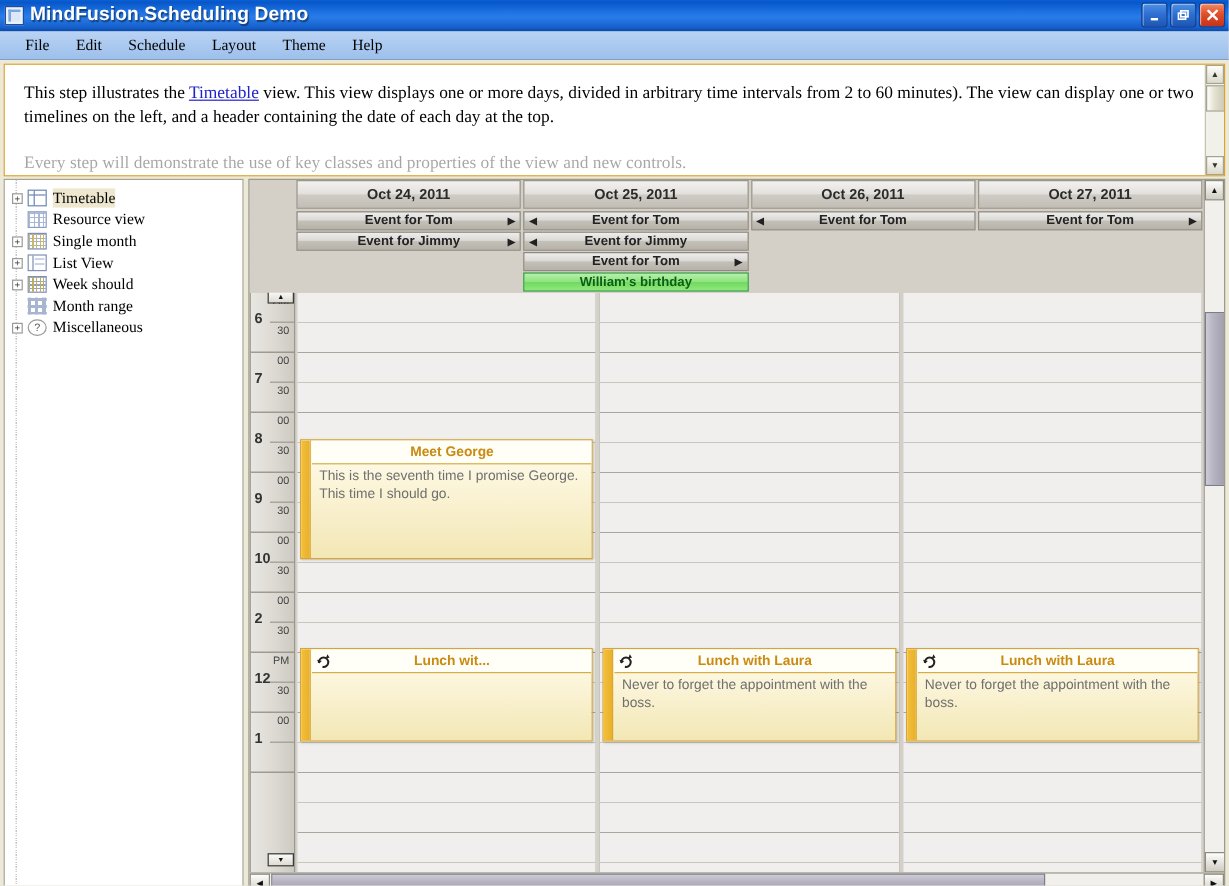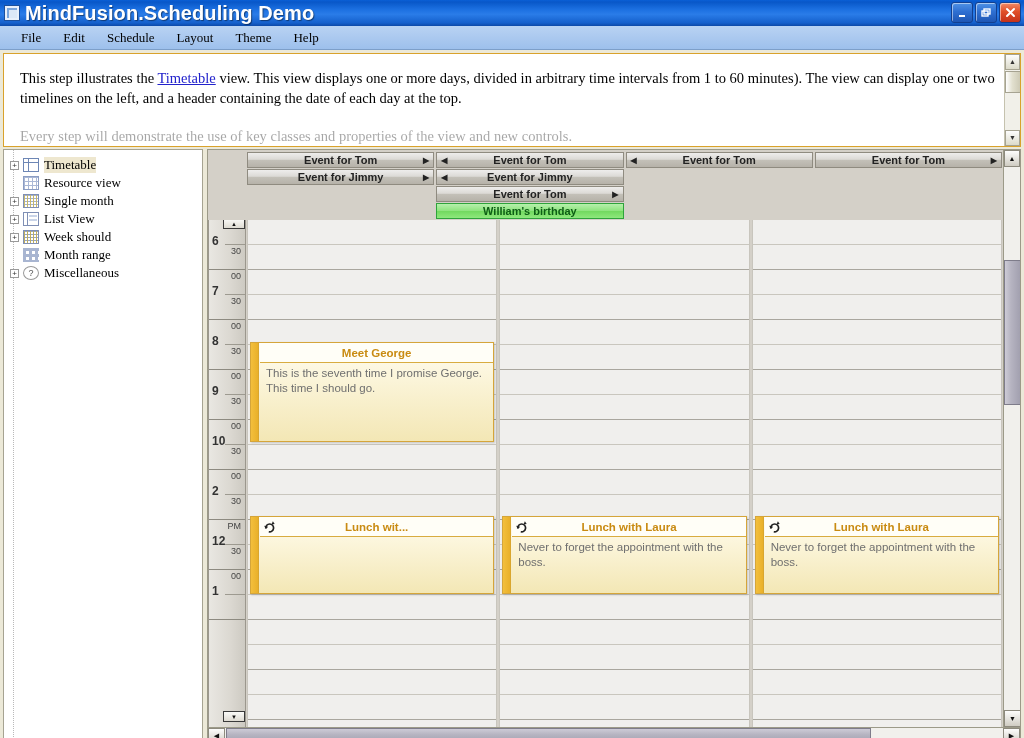--- a/index.html
+++ b/index.html
@@ -25,21 +25,21 @@
     position: relative;
   }
   #title-icon::before {
     content:""; position:absolute; left:2px; top:2px; right:2px; bottom:2px;
     background:
       linear-gradient(90deg, #7aa6dd 0 2px, transparent 2px 100%),
       linear-gradient(180deg, #7aa6dd 0 2px, transparent 2px 100%),
       #dce8f7;
   }
   #title-text {
-    color: #fff; font-weight: bold; font-size: 20px;
+    color: #fff; font-weight: bold; font-size: 16px;
     font-family: "Liberation Sans", sans-serif;
     text-shadow: 1px 1px 1px rgba(0,0,0,.45);
     letter-spacing: .1px;
   }
   #wincontrols { position: absolute; right: 3px; top: 2px; display: flex; gap: 2px; }
   .wbtn {
     width: 22px; height: 21px;
     border: 1px solid #123f8f;
     border-radius: 3px;
     display: flex; align-items: center; justify-content: center;
@@ -356,21 +356,21 @@
   <div class="menu-item">File</div>
   <div class="menu-item">Edit</div>
   <div class="menu-item">Schedule</div>
   <div class="menu-item">Layout</div>
   <div class="menu-item">Theme</div>
   <div class="menu-item">Help</div>
 </div>
 
 <div id="descwrap">
   <div id="desctext">
-    <span>This step illustrates the </span><a href="#">Timetable</a><span> view. This view displays one or more days, divided in arbitrary time intervals from 1 to 60 minutes). The view can display one or two timelines on the left, and a header containing the date of each day at the top.</span>
+    <span>This step illustrates the </span><a href="#">Timetable</a><span> view. This view displays one or more days, divided in arbitrary time intervals from 2 to 60 minutes). The view can display one or two timelines on the left, and a header containing the date of each day at the top.</span>
   </div>
   <div id="descfade">Every step will demonstrate the use of key classes and properties of the view and new controls.</div>
   <div id="desc-scroll">
     <div class="sb-arrow">▲</div>
     <div class="sb-arrow">▼</div>
     <div id="desc-thumb"></div>
   </div>
 </div>
 
 <div id="body">
@@ -412,20 +412,27 @@
       <div class="ticon ic-help">?</div>
       <div class="tlabel">Miscellaneous</div>
     </div>
   </div>
 
   <div id="calwrap">
     <div id="calmain">
       <div id="calcols">
 
         <div id="headerzone">
+          <div class="hdr-row">
+            <div class="hdr-gutter"></div>
+            <div class="hdr-day">Oct 24, 2011</div>
+            <div class="hdr-day">Oct 25, 2011</div>
+            <div class="hdr-day">Oct 26, 2011</div>
+            <div class="hdr-day">Oct 27, 2011</div>
+          </div>
 
           <div class="evrow" style="margin-top:2px">
             <div class="hdr-gutter"></div>
             <div class="evcell">
                 <div class="evbar">
                   <span>Event for Tom</span>
                   <span class="arr r">▶</span>
                 </div>
               </div>
             <div class="evcell">

